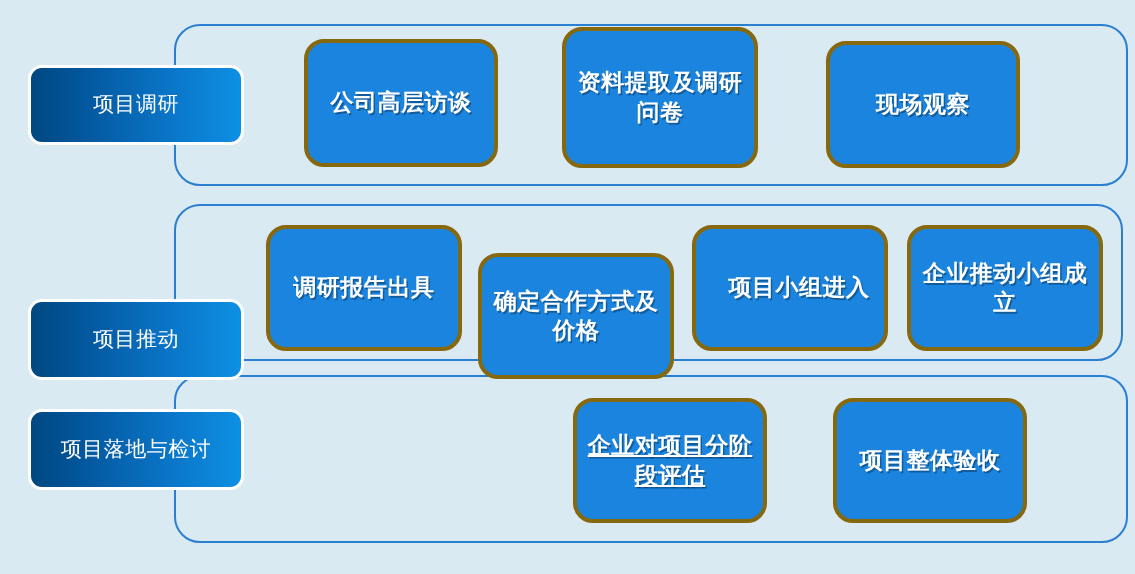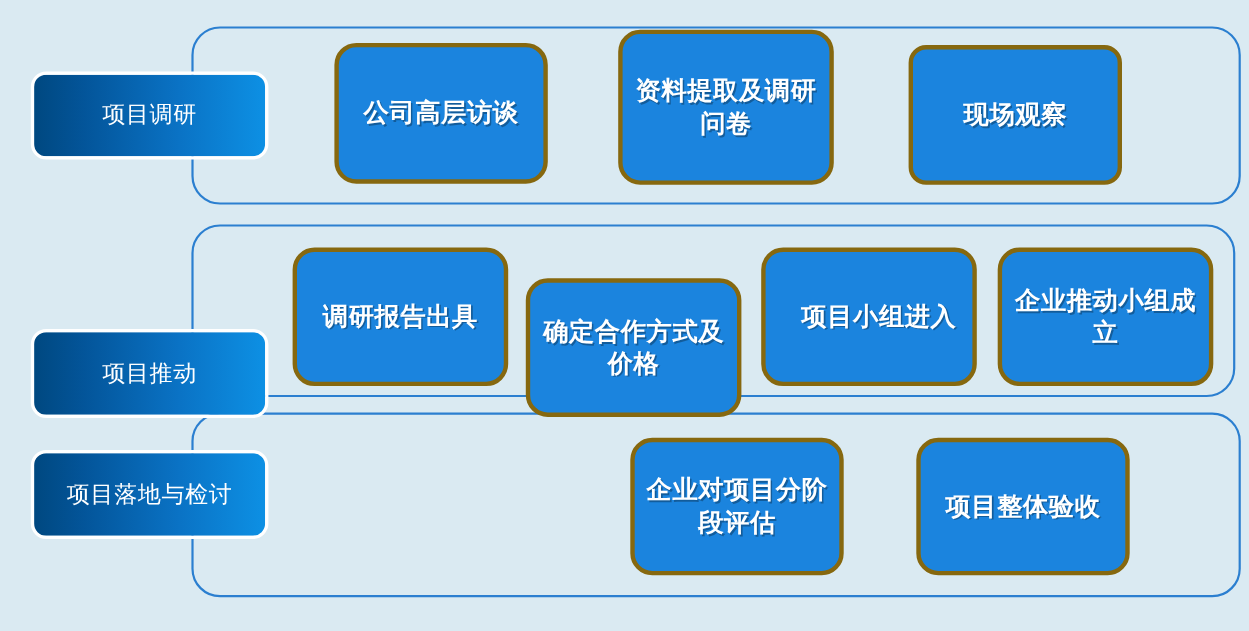--- a/index.html
+++ b/index.html
@@ -85,21 +85,21 @@
   <div class="stage-label" style="left:12px; top:65px; width:216px; height:80px;">项目调研</div>
 
   <div class="task-box" style="left:288px; top:39px; width:194px; height:128px;">
     <span class="tb-text">公司高层访谈</span>
   </div>
 
   <div class="task-box" style="left:546px; top:27px; width:196px; height:141px;">
     <span class="tb-text">资料提取及调研问卷</span>
   </div>
 
-  <div class="task-box" style="left:810px; top:41px; width:194px; height:127px;border-radius:16px;">
+  <div class="task-box" style="left:810px; top:41px; width:194px; height:127px;">
     <span class="tb-text">现场观察</span>
   </div>
 
   <div class="row-container" style="left:158px; top:204px; width:949px; height:157px;"></div>
 
   <div class="stage-label" style="left:12px; top:255px; width:216px; height:81px;margin-top:44px;">项目推动</div>
 
   <div class="task-box" style="left:250px; top:225px; width:196px; height:126px;">
     <span class="tb-text">调研报告出具</span>
   </div>
@@ -114,21 +114,21 @@
 
   <div class="task-box" style="left:891px; top:225px; width:196px; height:126px;">
     <span class="tb-text">企业推动小组成立</span>
   </div>
 
   <div class="row-container" style="left:158px; top:375px; width:954px; height:168px;"></div>
 
   <div class="stage-label" style="left:12px; top:409px; width:216px; height:81px;">项目落地与检讨</div>
 
 
-  <div class="task-box" style="left:557px; top:398px; width:194px; height:125px;">
+  <div class="task-box" style="left:557px; top:398px; width:194px; height:125px;text-decoration:underline;">
     <span class="tb-text">企业对项目分阶段评估</span>
   </div>
 
   <div class="task-box" style="left:817px; top:398px; width:194px; height:125px;">
     <span class="tb-text">项目整体验收</span>
   </div>
 
 </div>
 
 </body></html>

